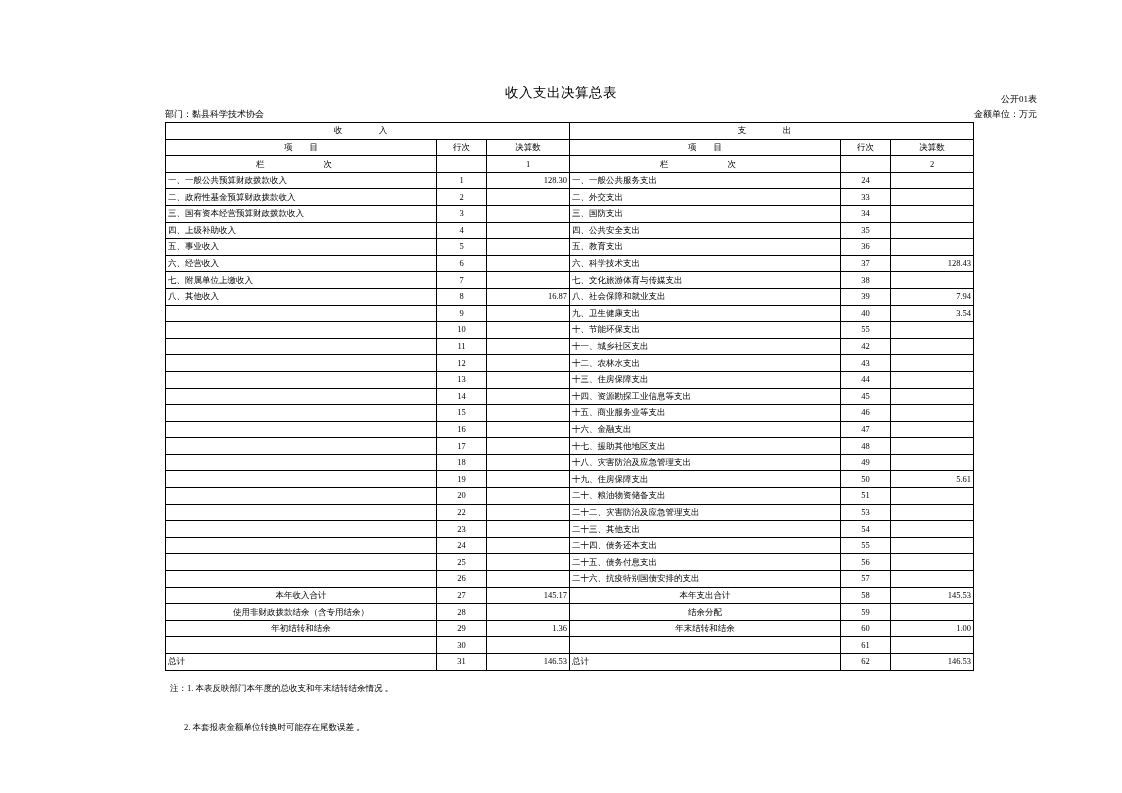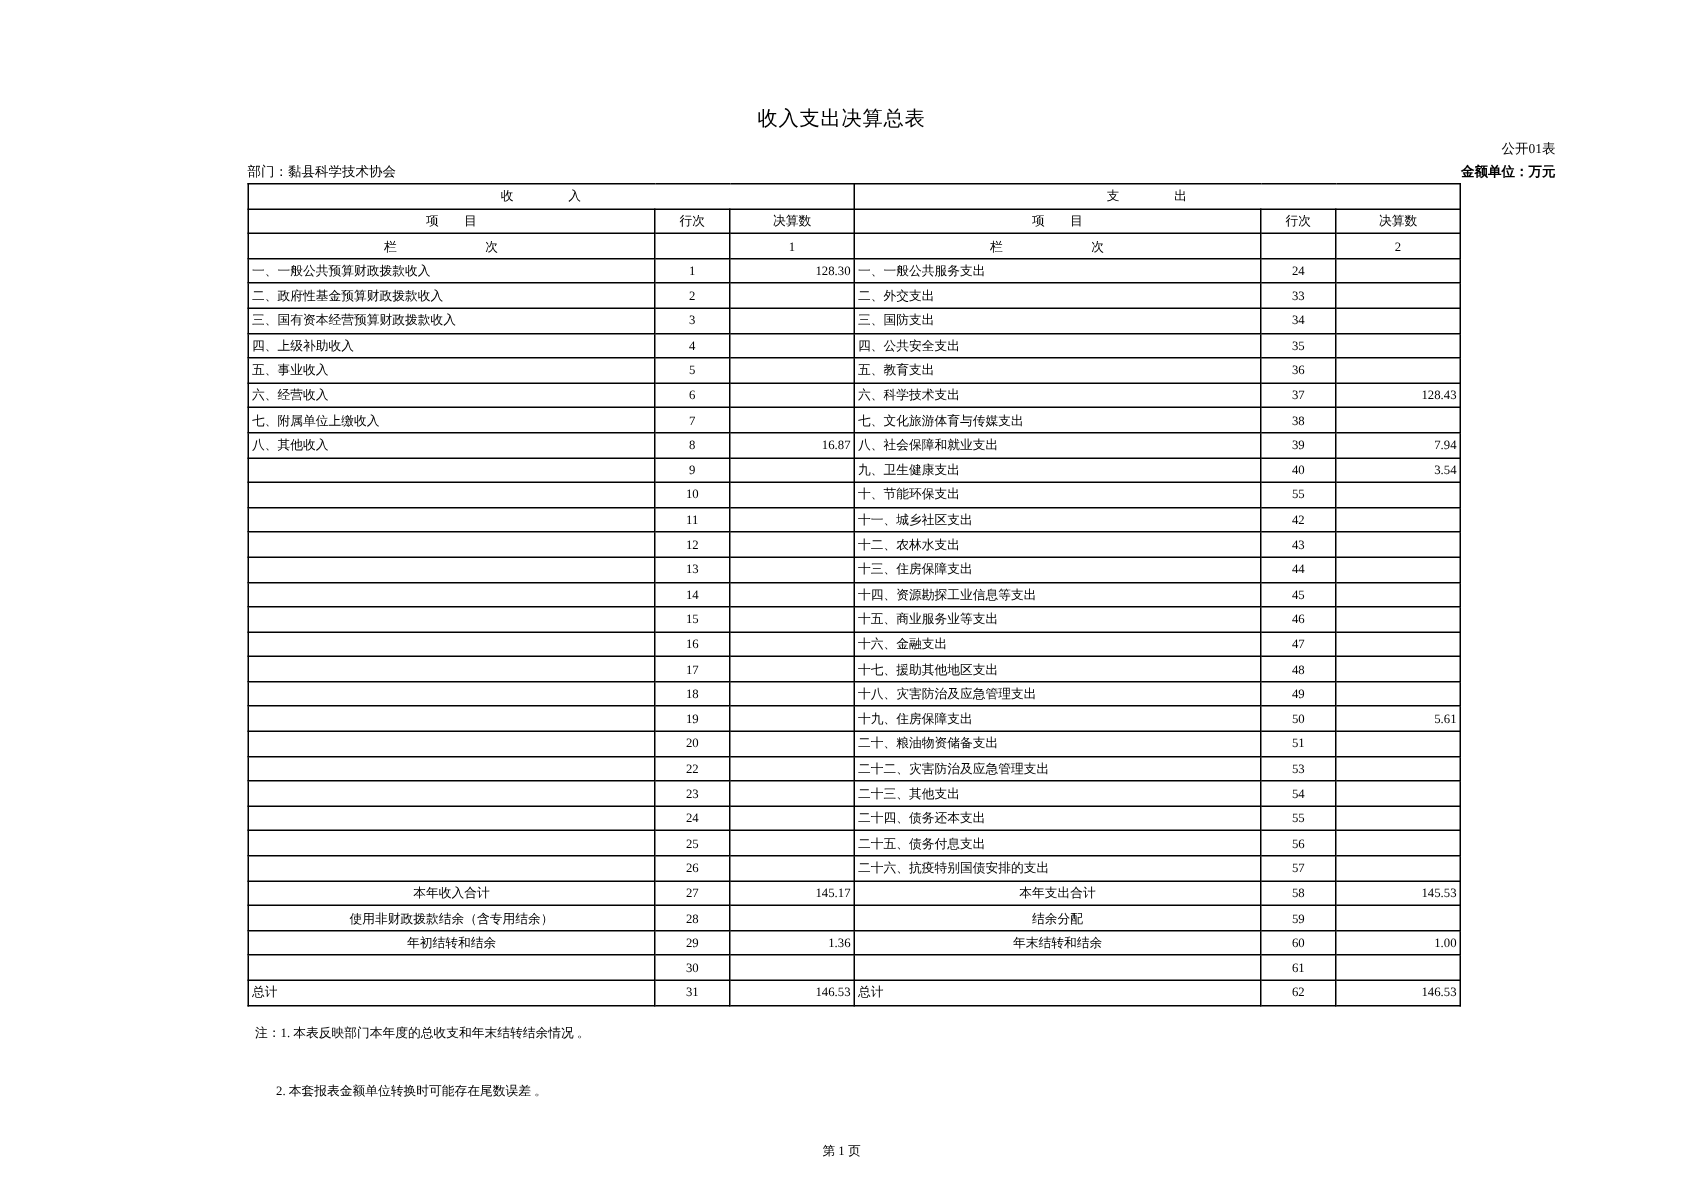--- a/index.html
+++ b/index.html
@@ -17,38 +17,37 @@
   }
   .page {
     position: absolute;
     left: 0; top: 0;
     width: 1122px;
     height: 793px;
   }
   .doc-title {
     position: absolute;
     left: 0;
-    top: 70px;
+    top: 84px;
     width: 1122px;
     text-align: center;
     font-size: 13.5px;
     letter-spacing: 0.5px;
   }
   .form-code {
     position: absolute;
     right: 85px;
     top: 93px;
     font-size: 9px;
   }
   .unit-note {
     position: absolute;
     right: 85px;
     top: 108px;
     font-size: 9px;
-    font-weight: bold;
   }
   .dept-line {
     position: absolute;
     left: 165px;
     top: 108px;
     font-size: 9px;
   }
   table.budget {
     position: absolute;
     left: 165px;
@@ -372,15 +371,14 @@
           <td class="c-val">146.53</td>
         </tr>
       </tbody>
   </table>
 
   <div class="notes">
     <div>注：1. 本表反映部门本年度的总收支和年末结转结余情况 。</div>
     <div>2. 本套报表金额单位转换时可能存在尾数误差 。</div>
   </div>
 
-  <div class="footer">第 1 页</div>
 
 </div>
 
 </body></html>

